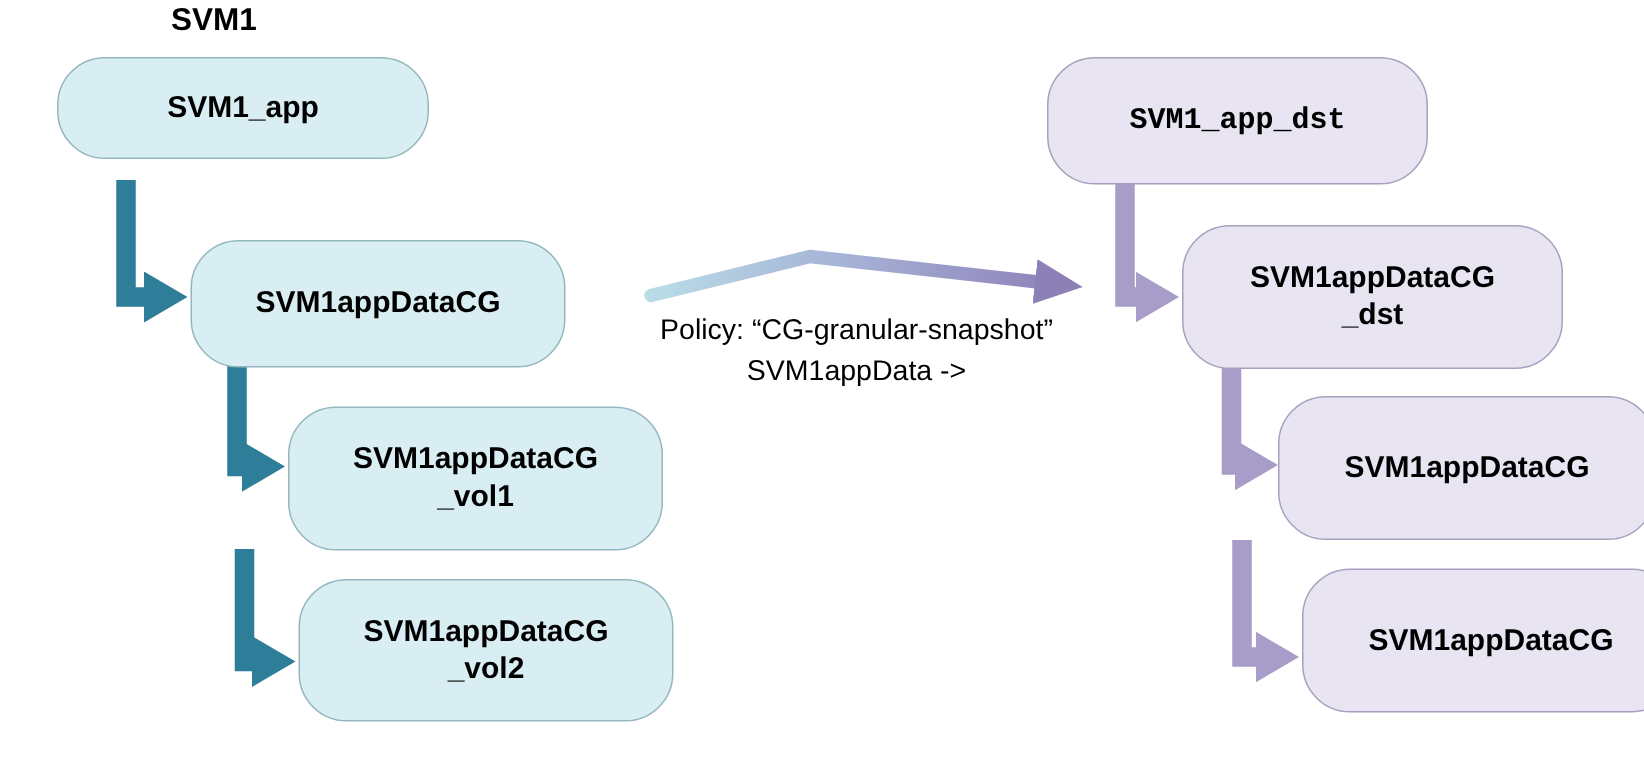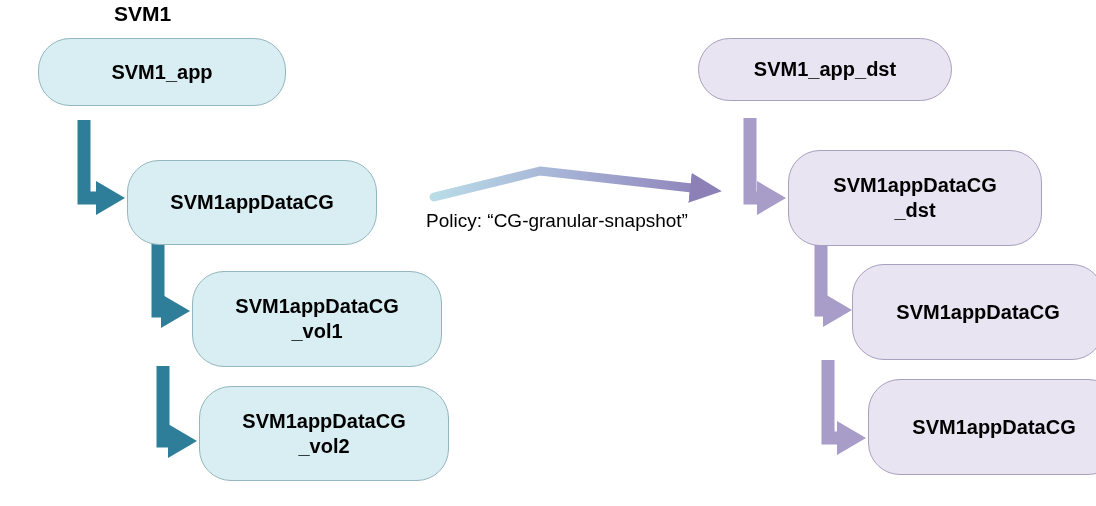--- a/index.html
+++ b/index.html
@@ -57,39 +57,39 @@
   }
   .node span { display: block; }
 
   .src { background: var(--source-fill); border: 1px solid var(--source-border); }
   .dst { background: var(--destination-fill); border: 1px solid var(--destination-border); }
 
   .n1 { left: 6px;   top: 38px;  width: 248px; height: 68px; }
   .n2 { left: 95px;  top: 160px; width: 250px; height: 85px; }
   .n3 { left: 160px; top: 271px; width: 250px; height: 96px; }
   .n4 { left: 167px; top: 386px; width: 250px; height: 95px; }
-  .n5 { left: 666px; top: 38px;  width: 254px; height: 63px; }
+  .n5 { left: 666px; top: 38px;  width: 254px; height: 85px; font-family: Liberation Mono, monospace; }
   .n6 { left: 756px; top: 150px; width: 254px; height: 96px; }
   .n7 { left: 820px; top: 264px; width: 252px; height: 96px; }
   .n8 { left: 836px; top: 379px; width: 252px; height: 96px; }
 
   .cluster-title {
     position: absolute;
     z-index: 2;
     left: 82px;
     top: 2px;
     font-size: 21px;
     font-weight: bold;
     color: #000000;
   }
 
   .policy {
     position: absolute;
     z-index: 2;
-    left: 350px;
+    left: 364px;
     top: 207px;
     width: 350px;
     font-size: 19px;
     line-height: 27px;
     text-align: center;
     color: #000000;
   }
 </style>
 </head>
 <body>
@@ -160,15 +160,16 @@
   <div class="node dst n7">
     <span>SVM1appDataCG</span>
   </div>
 
   <div class="node dst n8">
     <span>SVM1appDataCG</span>
   </div>
 
   <div class="policy">
     <div>Policy: “CG-granular-snapshot”</div>
+    <div>SVM1appData -&gt;</div>
   </div>
 
 </div>
 
 </body></html>

